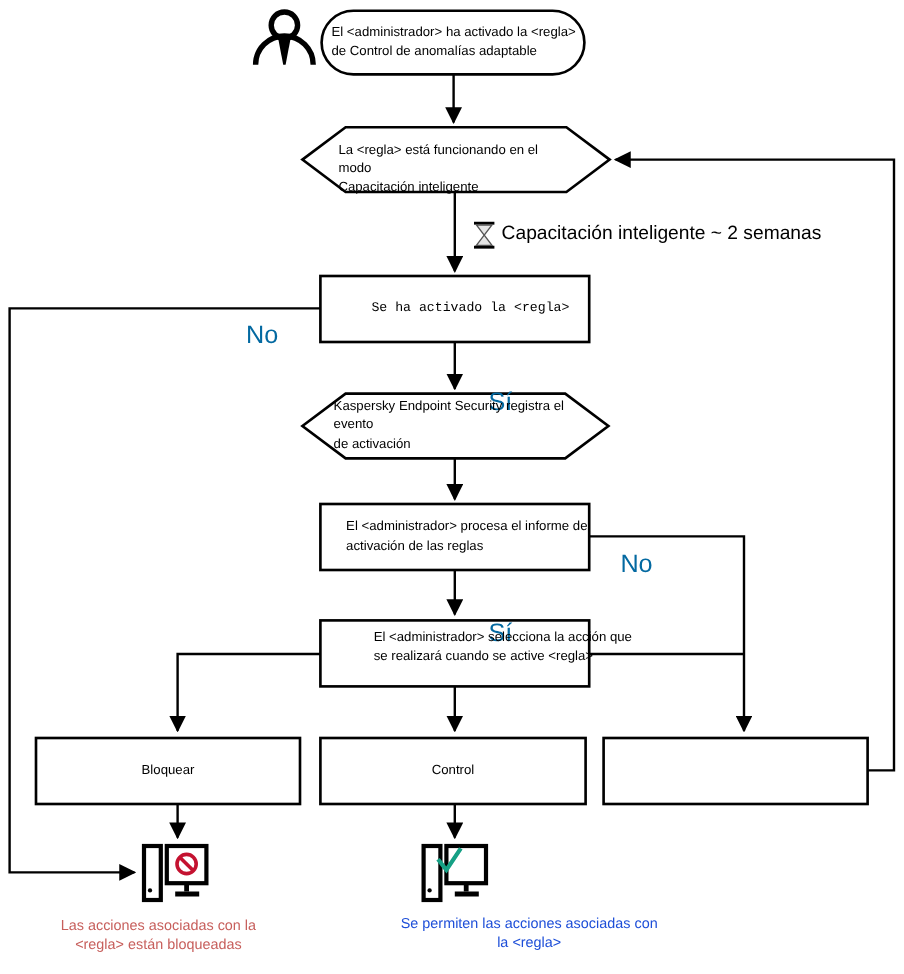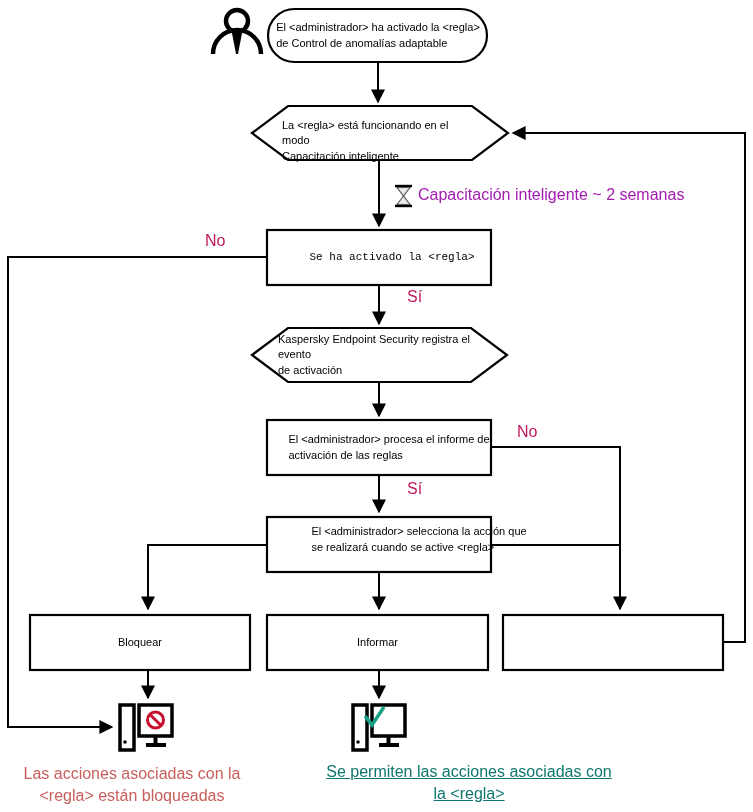--- a/index.html
+++ b/index.html
@@ -13,31 +13,31 @@
   .canvas svg{position:absolute;left:0;top:0;}
   .node-label{
     position:absolute;
     display:flex;align-items:center;justify-content:center;
     text-align:left;
     font-size:11px;line-height:1.4;color:#000;
     white-space:pre-line;
   }
   .edge-label{
     position:absolute;
-    font-size:16px;color:#be185d;
+    font-size:21px;color:#0369a1;margin-top:36px;
   }
   .training-label{
     position:absolute;
-    font-size:16px;color:#a21caf;
+    font-size:16px;color:#000000;
     white-space:nowrap;
   }
   .result-label{
     position:absolute;
     text-align:center;
-    font-size:16px;line-height:1.35;
+    font-size:12px;line-height:1.35;
     white-space:pre-line;
   }
 </style>
 </head>
 <body>
 
 <div class="canvas">
 
   <svg width="753" height="812" viewBox="0 0 753 812">
     <defs>
@@ -144,22 +144,22 @@
 
   <div class="edge-label" style="left:517px;top:423px;">No</div>
 
   <div class="edge-label" style="left:407px;top:480px;">Sí</div>
 
   <div class="node-label" style="left:270px;top:519px;width:218px;height:41px;padding-left:40px;">El &lt;administrador&gt; selecciona la acción que
 se realizará cuando se active &lt;regla&gt;</div>
 
   <div class="node-label" style="left:30px;top:615px;width:220px;height:55px;border-radius:15px;">Bloquear</div>
 
-  <div class="node-label" style="left:267px;top:615px;width:221px;height:55px;">Informar</div>
+  <div class="node-label" style="left:267px;top:615px;width:221px;height:55px;">Control</div>
 
 
   <div class="result-label" style="left:12px;top:763px;width:240px;color:#c75f5c;">Las acciones asociadas con la
 &lt;regla&gt; están bloqueadas</div>
 
-  <div class="result-label" style="left:319px;top:761px;width:300px;color:#0f766e;text-decoration:underline;">Se permiten las acciones asociadas con
+  <div class="result-label" style="left:291px;top:761px;width:300px;color:#1d4ed8;">Se permiten las acciones asociadas con
 la &lt;regla&gt;</div>
 
 </div>
 
 </body></html>

